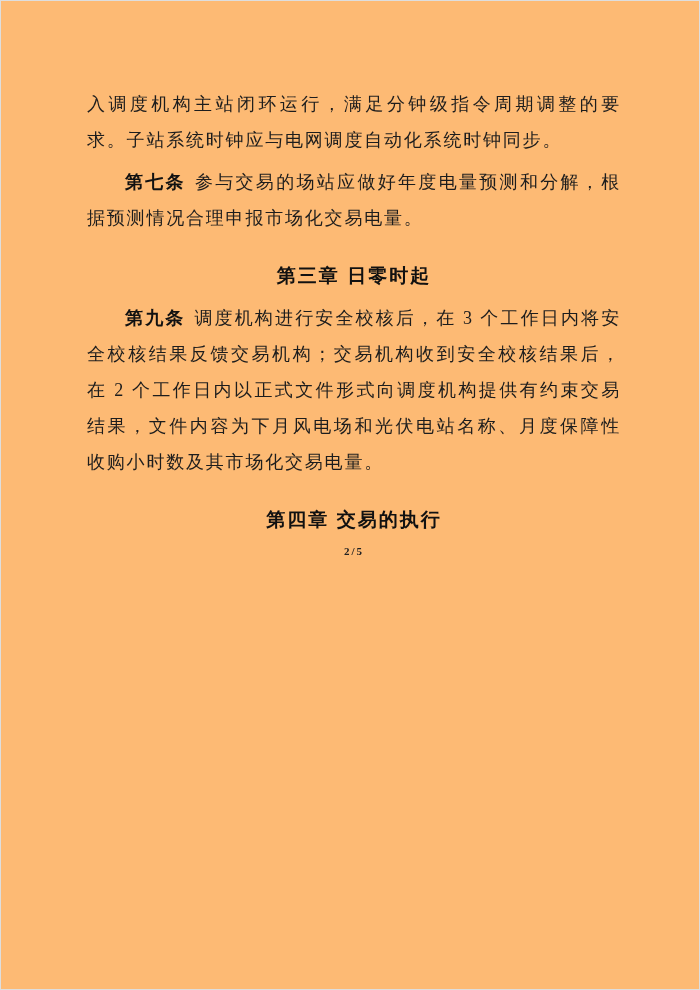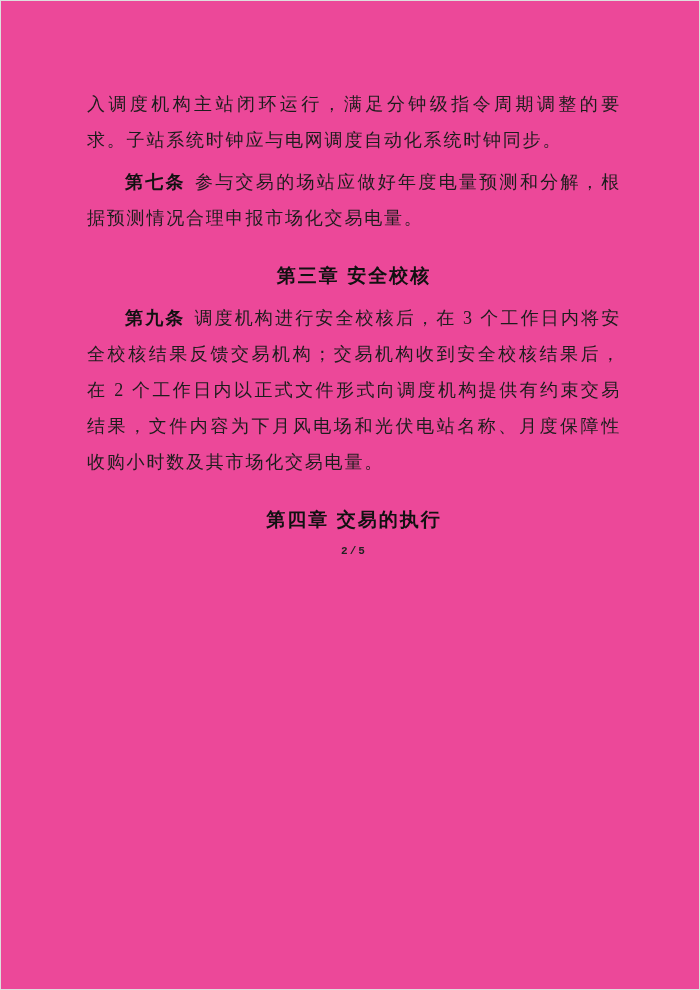--- a/index.html
+++ b/index.html
@@ -10,21 +10,21 @@
     position: relative;
     font-family: "Liberation Serif", "DejaVu Serif", serif;
     overflow: hidden;
   }
   .page {
     position: absolute;
     inset: 0;
     box-sizing: border-box;
     border: 1px solid #dedede;
     padding: 85px 78px 0 86px;
-    background: #ec4899;
+    background: #fdba74;
   }
   p.body-text {
     margin: 0;
     font-size: 18px;
     line-height: 36px;
     letter-spacing: 1.8px;
     color: #1d1d1d;
     text-align: justify;
     text-justify: inter-character;
   }
@@ -41,38 +41,38 @@
     font-weight: 700;
     font-size: 19px;
     line-height: 36px;
     letter-spacing: 2px;
     text-align: center;
     color: #111111;
   }
   .page-footer {
     margin-top: 4px;
     text-align: center;
-    font-family: Liberation Mono, monospace;
+    font-family: Liberation Serif, serif;
     font-weight: 700;
     font-size: 11px;
     line-height: 18px;
     letter-spacing: 2px;
     color: #222222;
   }
 </style>
 </head>
 <body>
 
 <div class="page">
 
   <p class="body-text">入调度机构主站闭环运行，满足分钟级指令周期调整的要求。子站系统时钟应与电网调度自动化系统时钟同步。</p>
 
   <p class="body-text indent"><span class="article-label">第七条</span><span>参与交易的场站应做好年度电量预测和分解，根据预测情况合理申报市场化交易电量。</span></p>
 
-  <h2 class="chapter-heading">第三章 安全校核</h2>
+  <h2 class="chapter-heading">第三章 日零时起</h2>
 
 
   <p class="body-text indent"><span class="article-label">第九条</span><span>调度机构进行安全校核后，在 3 个工作日内将安全校核结果反馈交易机构；交易机构收到安全校核结果后，在 2 个工作日内以正式文件形式向调度机构提供有约束交易结果，文件内容为下月风电场和光伏电站名称、月度保障性收购小时数及其市场化交易电量。</span></p>
 
   <h2 class="chapter-heading">第四章 交易的执行</h2>
 
 
   <div class="page-footer">2/5</div>
 
 </div>

